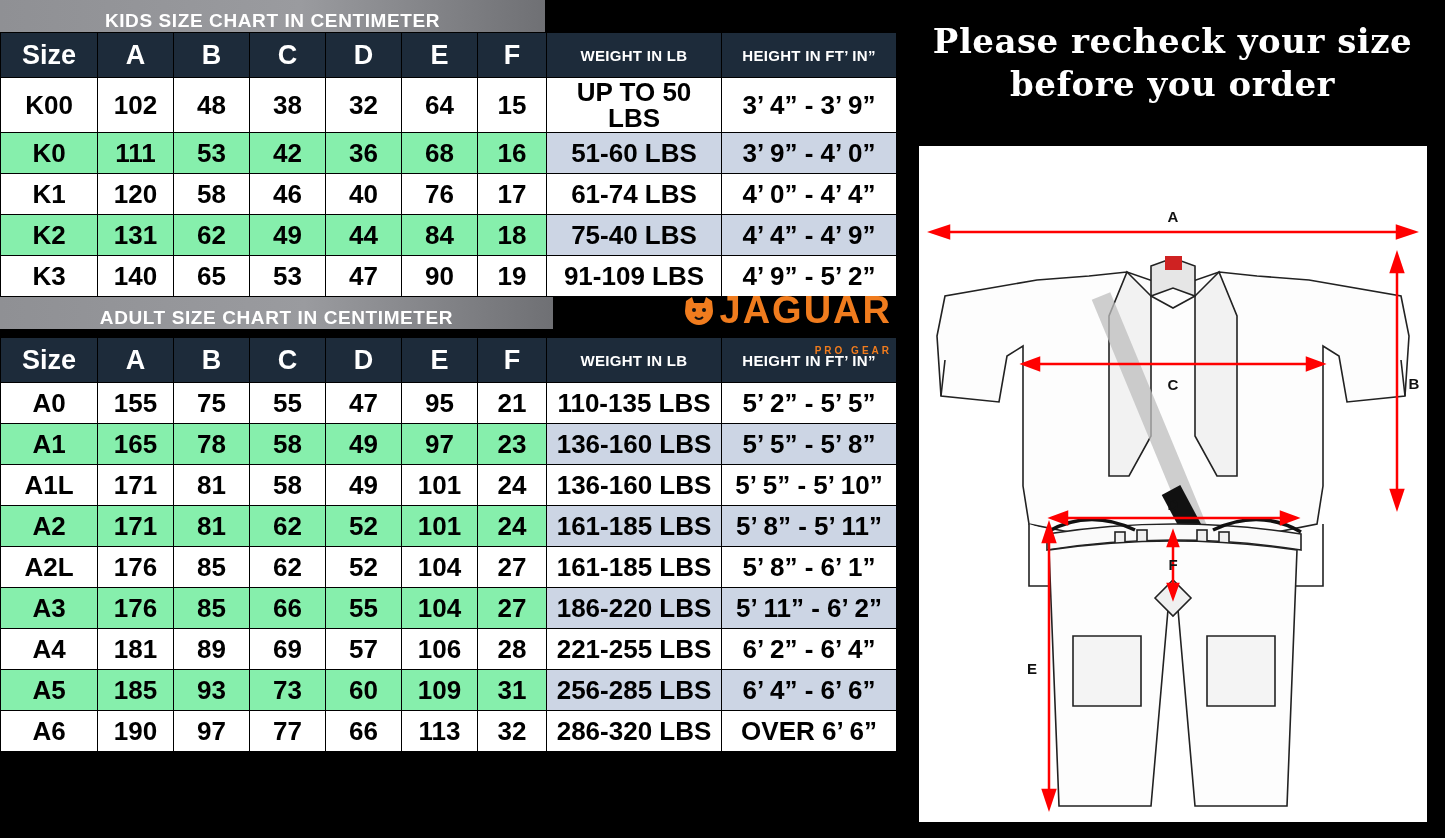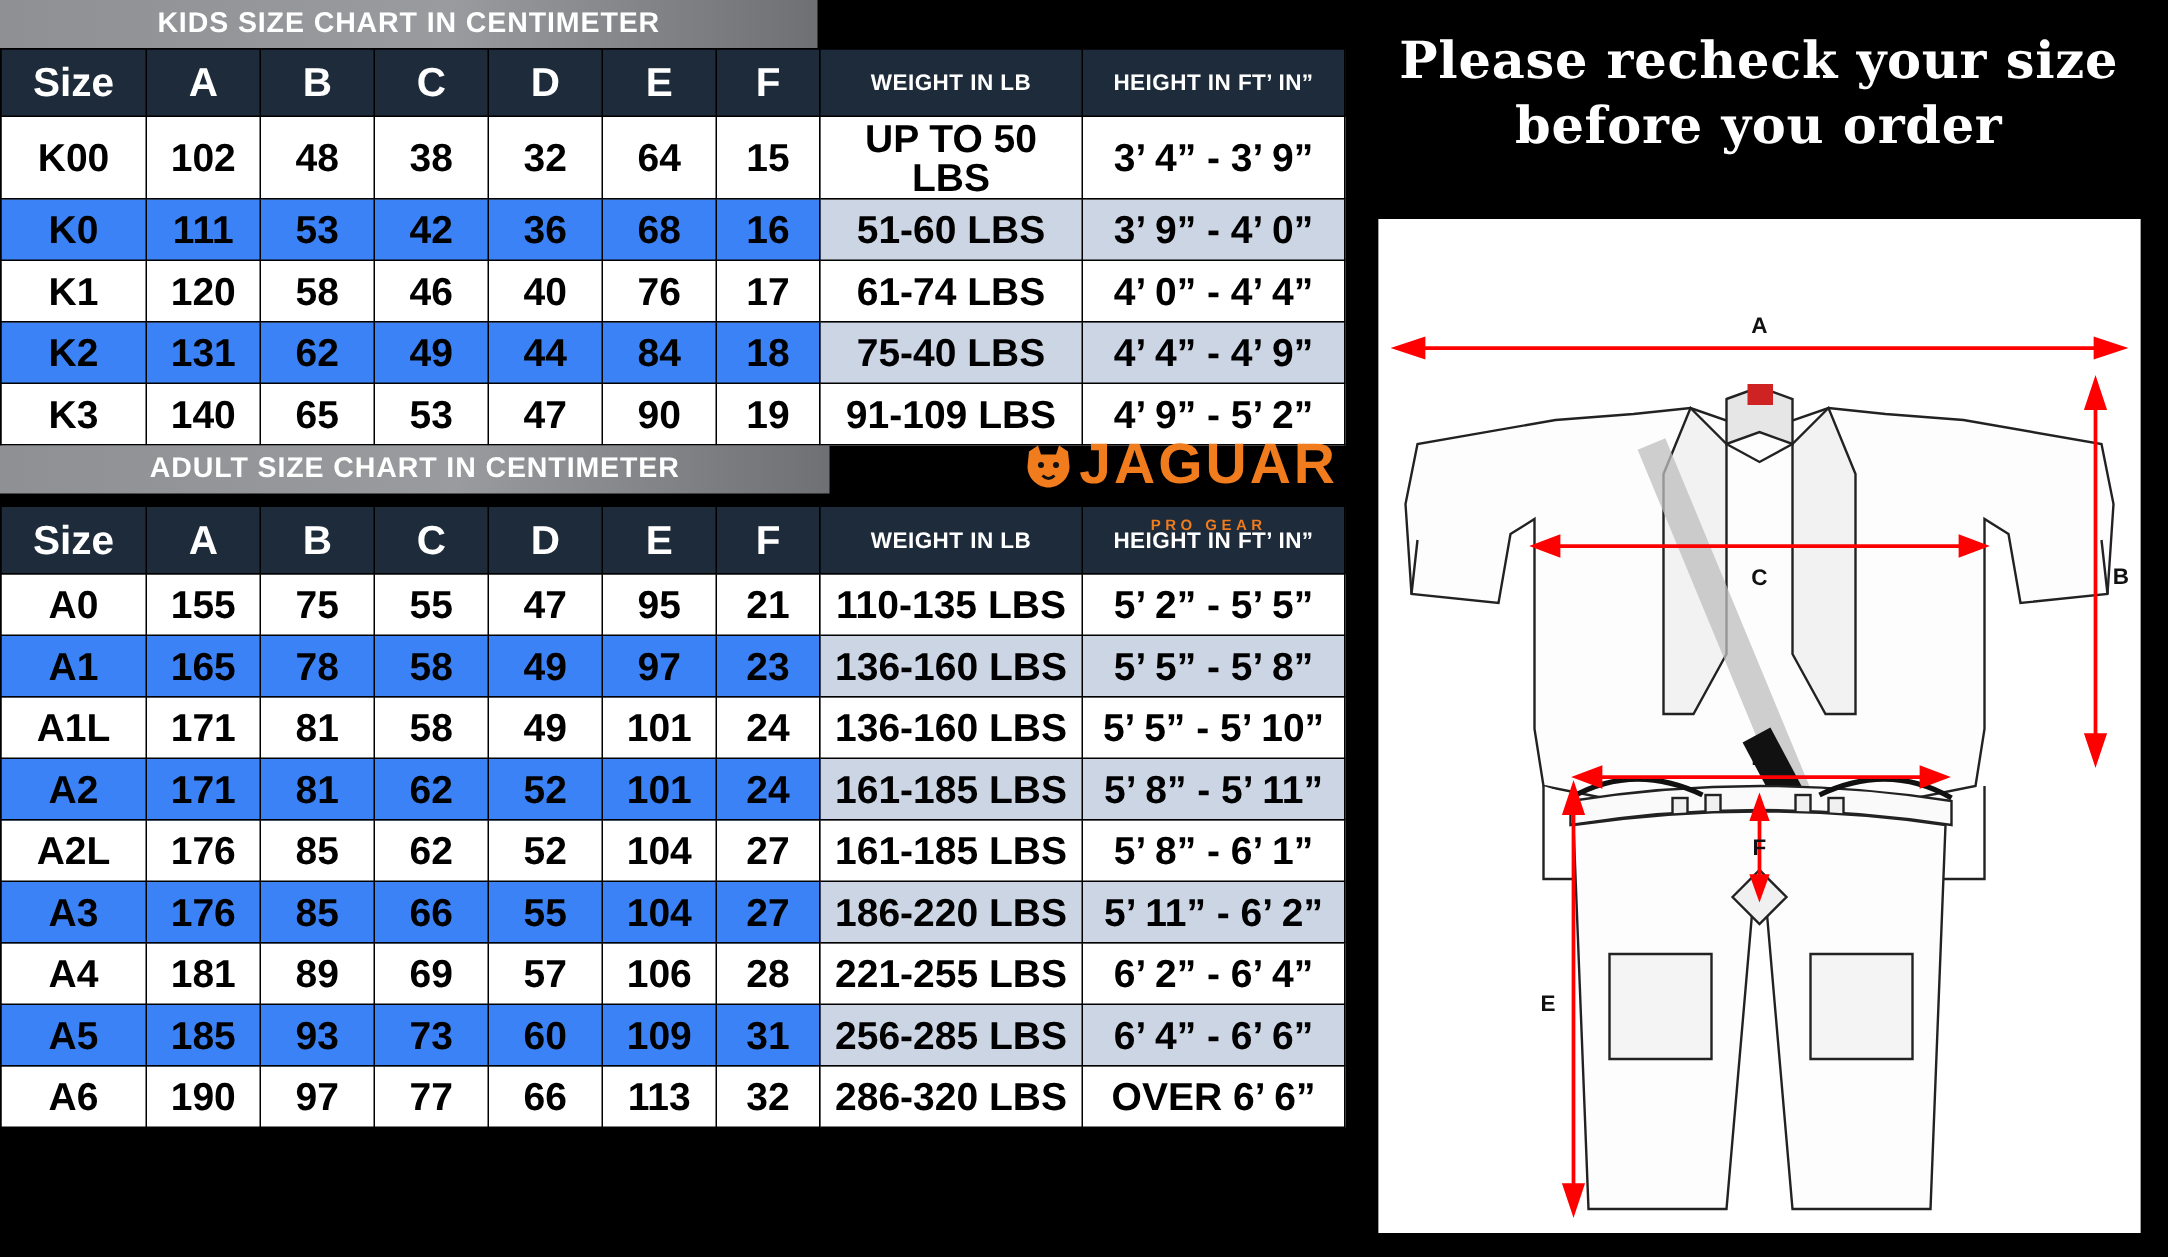--- a/index.html
+++ b/index.html
@@ -9,21 +9,21 @@
     overflow:hidden;
     position:relative;
   }
   .page{position:relative;width:1445px;height:838px;}
 
   
   .charts{position:absolute;left:0;top:0;width:900px;height:838px;}
 
   .banner{
     height:32px;
-    display:flex;align-items:center;justify-content:center;
+    display:flex;align-items:flex-end;justify-content:center;
     background:linear-gradient(to right,#8f9094 0%,#9a9b9f 55%,#6f7074 100%);
     color:#fff;font-weight:bold;font-size:19px;letter-spacing:.6px;
   }
   .banner.kids{width:545px;margin-left:0;}
   .banner.adult{width:553px;}
 
   table.size{border-collapse:collapse;width:896px;table-layout:fixed;padding-left:43px;}
   table.size th, table.size td{
     border:1px solid #000;
     text-align:center;
@@ -31,40 +31,40 @@
     color:#000;
     background:#fff;
     height:38px;
     line-height:1;
     font-size:26px;
   }
   table.size thead th{
     background:#1d2b3a;color:#fff;font-size:27px;height:42px;
   }
   table.size thead th.wide{font-size:15px;letter-spacing:.3px;}
-  tr.alt td{background:#3b82f6;}
+  tr.alt td{background:#86efac;}
   td.label{font-size:26px;}
   td.wt,td.ht{font-size:21px;font-weight:normal;color:#000;}
   tr.alt td.wt,tr.alt td.ht{background:#ccd5e4;}
 
   
   col.c-size{width:97px;}
   col.c-a{width:76px;}
   col.c-b{width:76px;}
   col.c-c{width:76px;}
   col.c-d{width:76px;}
   col.c-e{width:76px;}
   col.c-f{width:69px;}
   col.c-wt{width:175px;}
   col.c-ht{width:175px;}
 
   .mid-strip{position:relative;height:40px;}
   .logo{
     position:absolute;right:8px;top:-6px;
-    text-align:center;line-height:1;
+    text-align:right;line-height:1;
   }
   .logo .jag{
     font-size:38px;font-weight:bold;color:#f07c1e;letter-spacing:2px;
     font-family:"Liberation Sans", sans-serif;
   }
   .logo .pro{
     font-size:10px;color:#f07c1e;letter-spacing:3px;margin-top:17px;font-weight:bold;
   }
   .logo .cat{
     position:absolute;left:-38px;top:4px;width:34px;height:32px;

